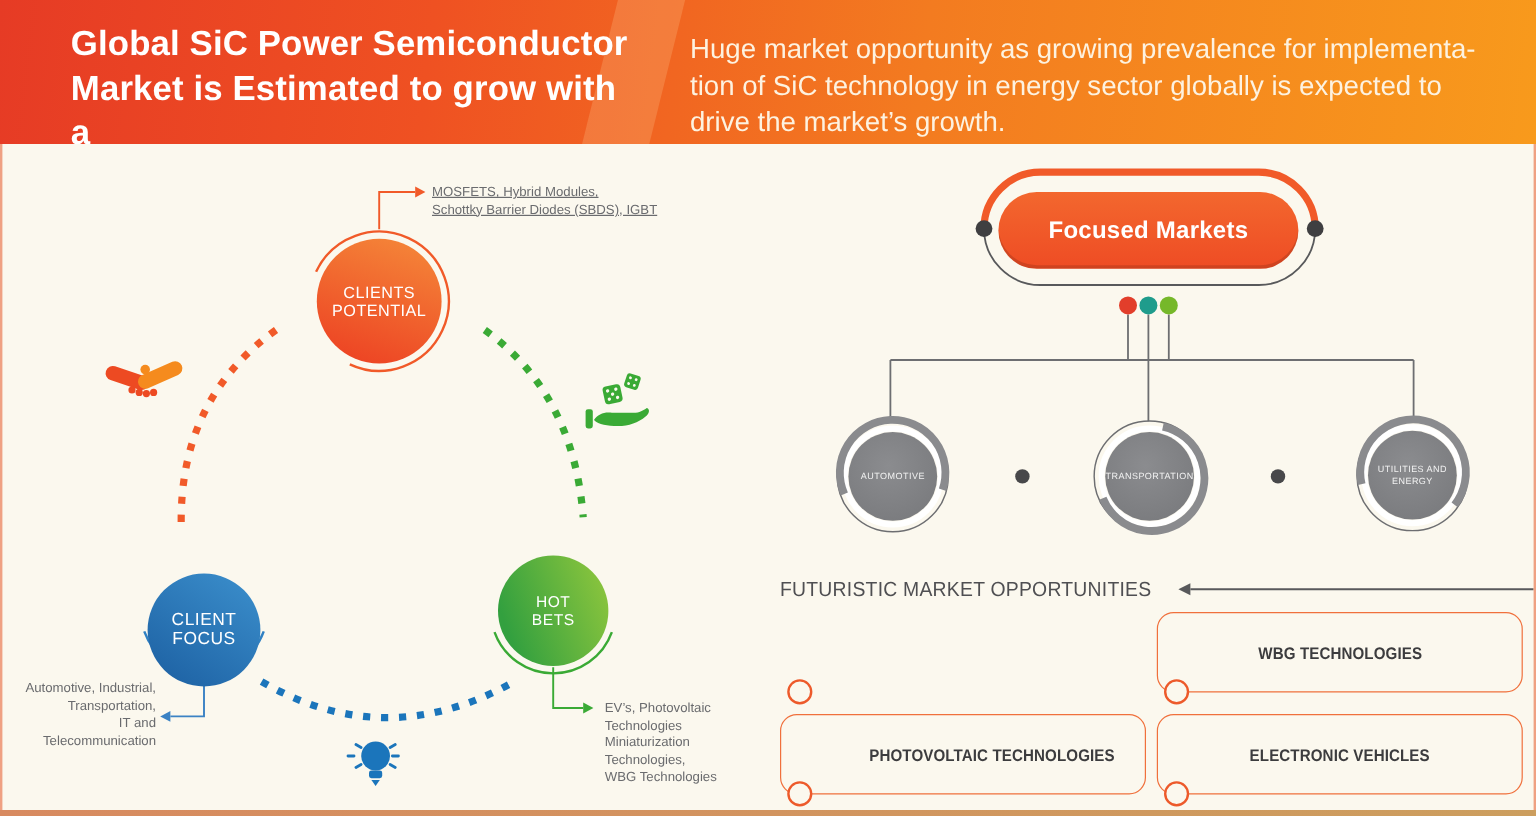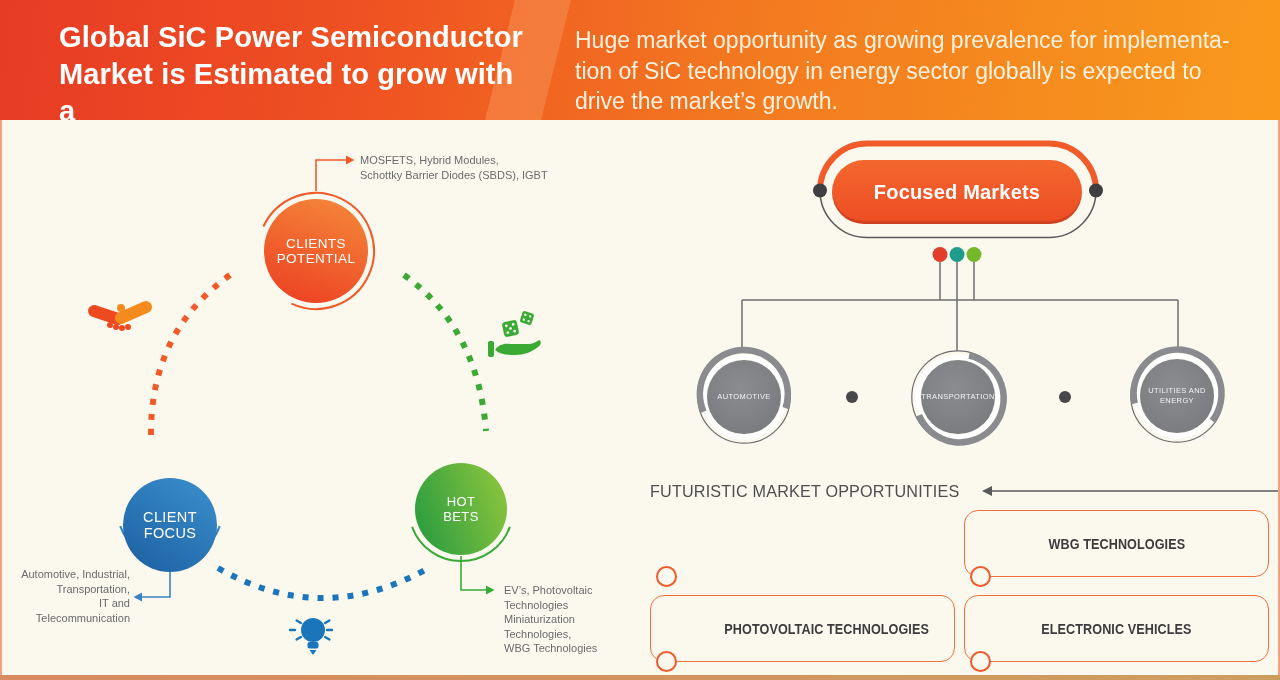--- a/index.html
+++ b/index.html
@@ -32,21 +32,21 @@
   .node { position:absolute; border-radius:50%; display:flex; align-items:center; justify-content:center;
     text-align:center; color:#fff; z-index:2; }
   .node-cp { left:264px; top:79px;  width:104px; height:104px; font-size:13.5px; letter-spacing:.4px;
     background:linear-gradient(200deg,#f58a3a 0%,#ed4524 90%); }
   .node-cf { left:123px; top:358px; width:94px;  height:94px;  font-size:14.5px; letter-spacing:.4px;
     background:linear-gradient(215deg,#3c90cd 0%,#1d61a3 95%); }
   .node-hb { left:415px; top:343px; width:92px;  height:92px;  font-size:13px; letter-spacing:.4px;
     background:linear-gradient(250deg,#93c83d 0%,#33a03f 85%); }
 
   .note { position:absolute; font-size:11px; line-height:1.32; color:#6a6b6e; z-index:2; }
-  .note-cp { left:360px; top:33px;  width:250px; text-align:left; }
+  .note-cp { left:360px; top:33px;  width:250px; text-align:left;text-decoration:underline; }
   .note-cf { left:8px;   top:447px; width:122px; text-align:right; }
   .note-hb { left:504px; top:463px; width:130px; text-align:left; }
 
   
   .pill { position:absolute; left:832px; top:40px; width:250px; height:64px; border-radius:32px;
     background:linear-gradient(180deg,#f3672e,#ee4c24);
     box-shadow:inset 0 -3px 0 rgba(0,0,0,.13);
     display:flex; align-items:center; justify-content:center;
     color:#fff; font-size:20px; font-weight:bold; letter-spacing:.2px; z-index:2; }
 

